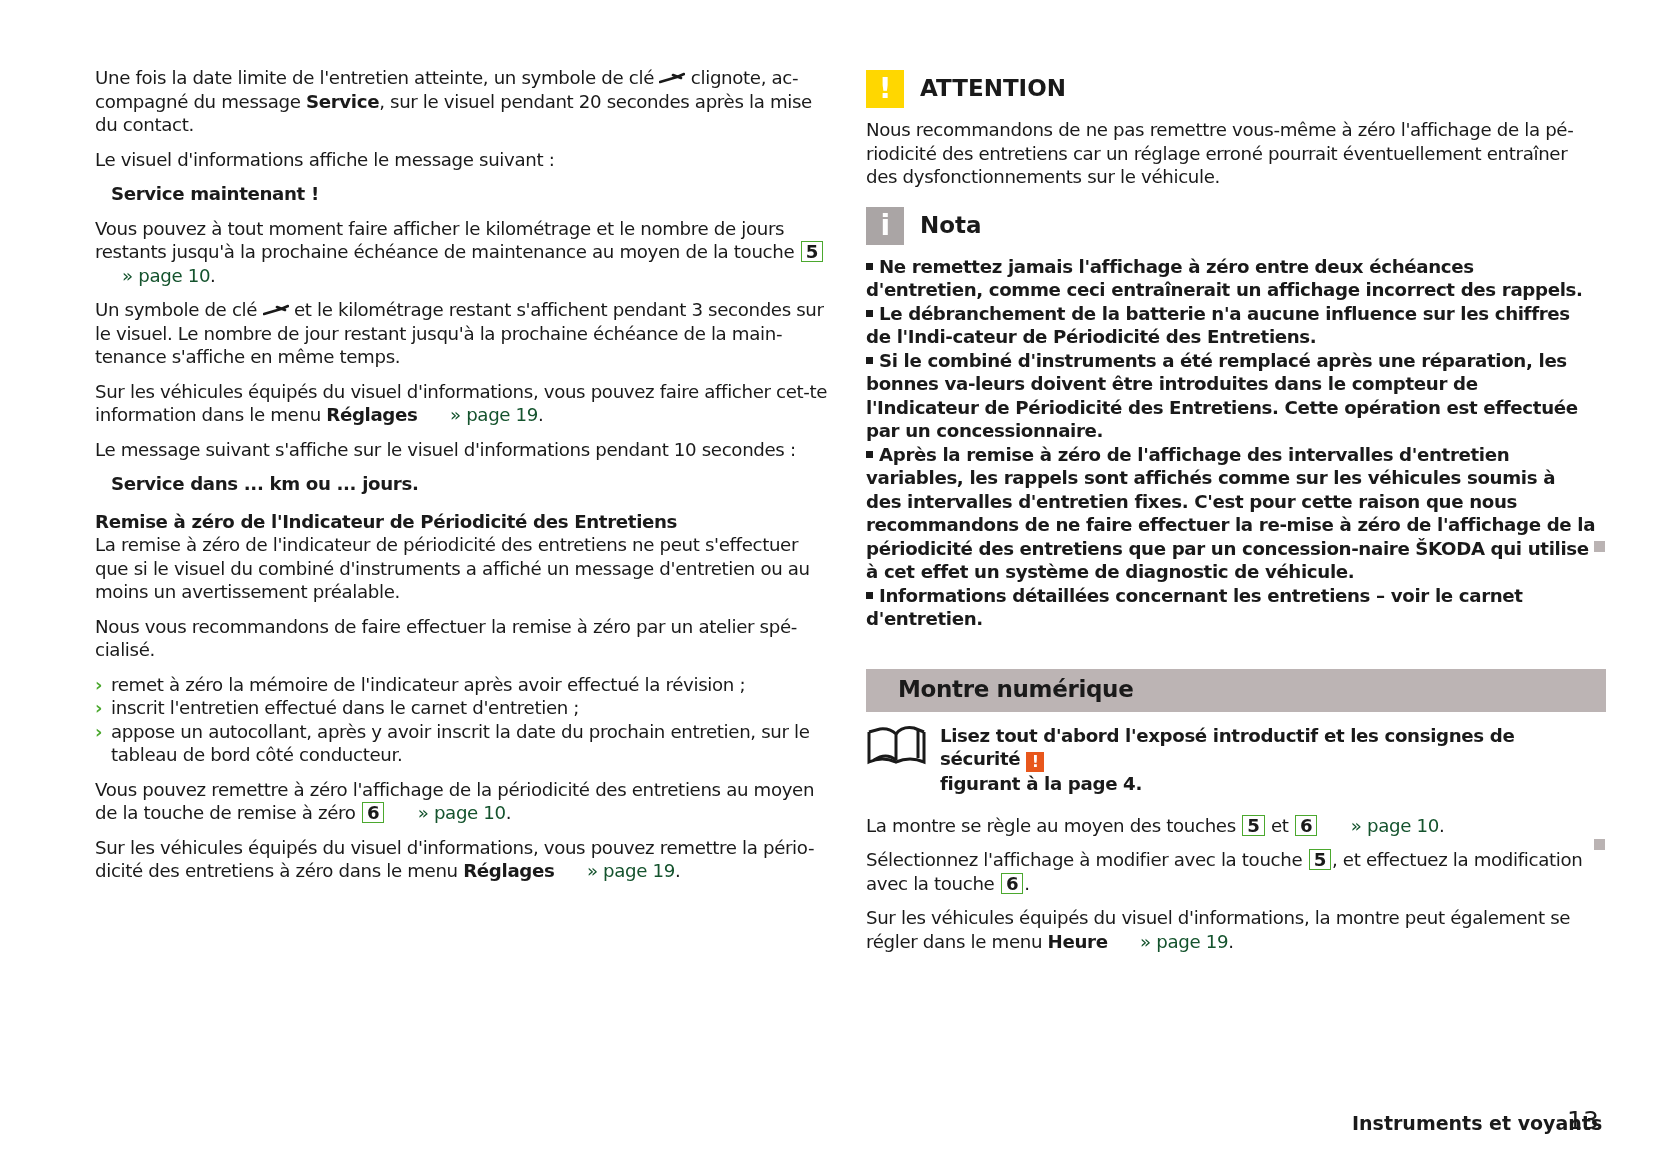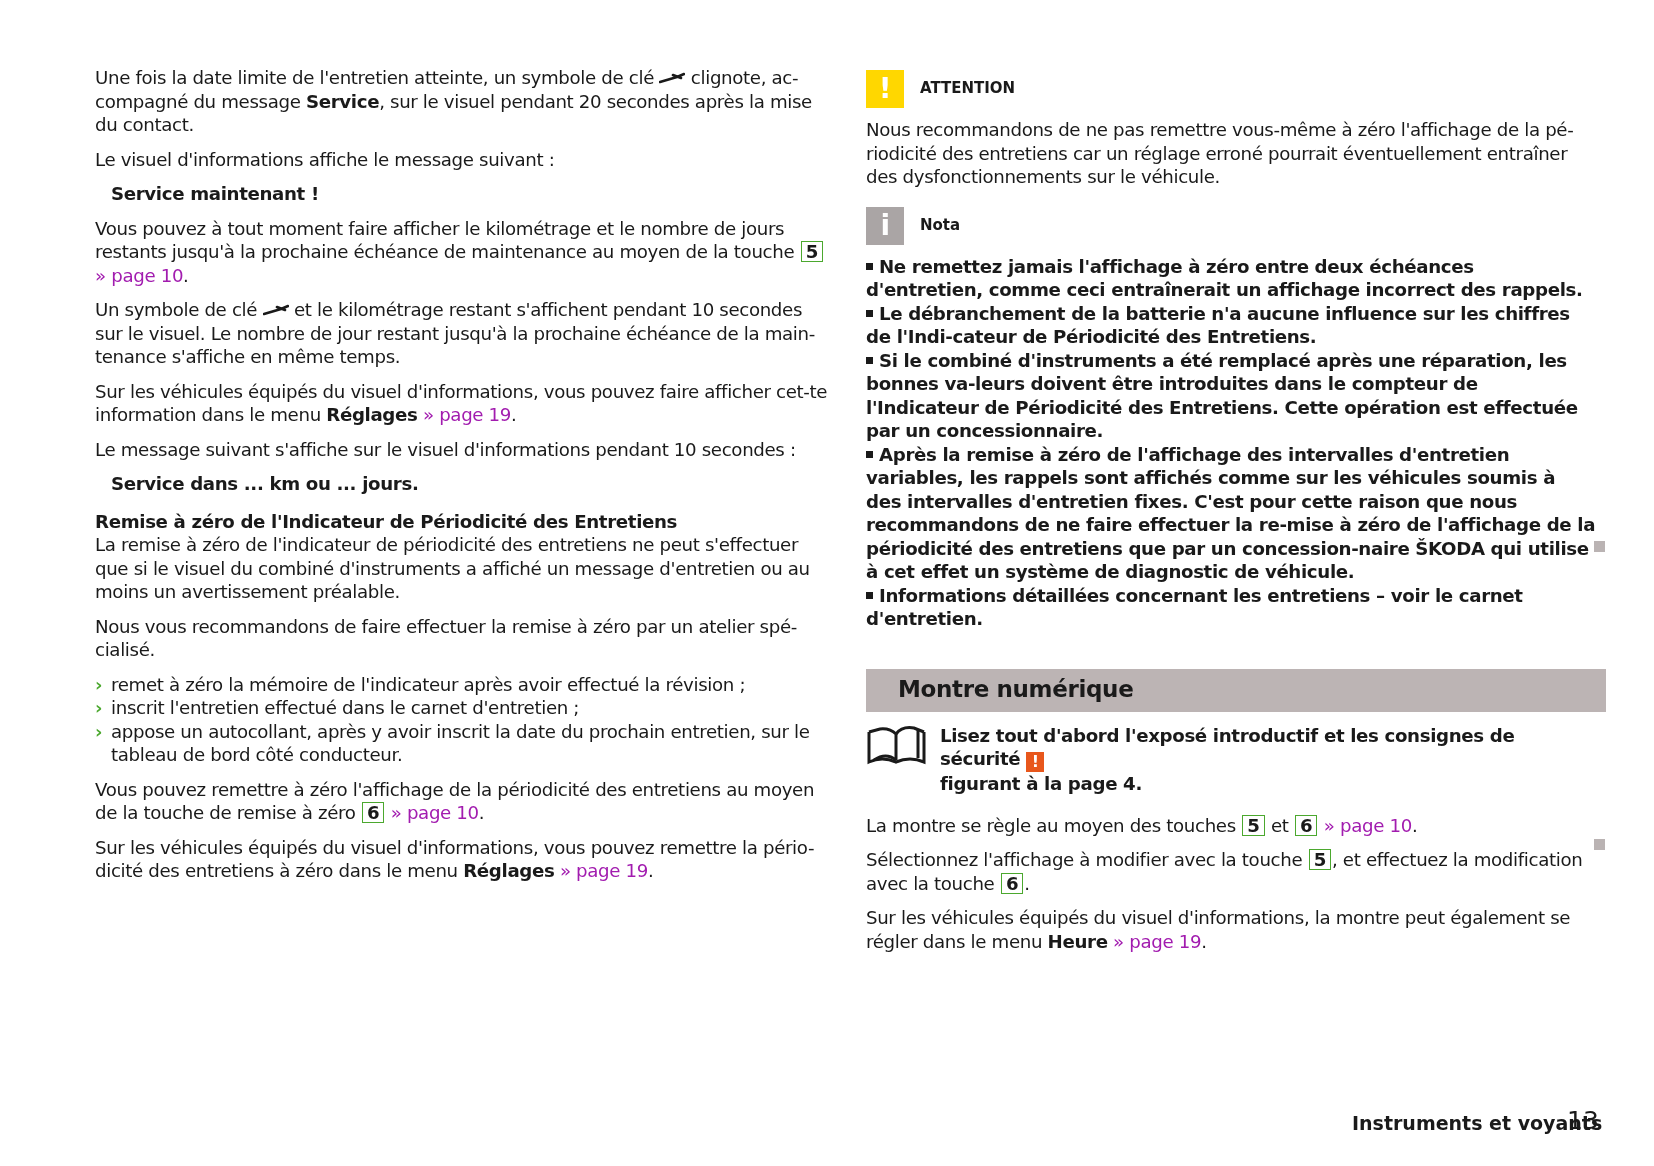--- a/index.html
+++ b/index.html
@@ -7,37 +7,37 @@
     width: 1654px; height: 1166px; position: relative; overflow: hidden;
     font-family: "DejaVu Sans", sans-serif; color: #1a1a1a;
   }
   .col { position: absolute; top: 66px; font-size: 18.2px; line-height: 23.5px; letter-spacing: -0.35px; }
   .col-left { left: 95px; width: 735px; }
   .col-right { left: 866px; width: 730px; }
   p { margin: 0 0 11px 0; }
   .b { font-weight: bold; }
   .indent { padding-left: 16px; }
   .heading { font-weight: bold; margin: 0; }
-  .green { color: #a21caf; }
+  .green { color: #14532d; margin-left: 27px; }
   .key {
     display: inline-block; border: 1.5px solid #4ba82e; font-weight: bold;
     padding: 0 4px; line-height: 19px; margin: 0 1px; color: #1a1a1a;
   }
   .wrench { display: inline-block; width: 26px; height: 14px; vertical-align: -1px; }
   ul.arrows { list-style: none; margin: 0 0 11px 0; padding: 0; }
   ul.arrows li { position: relative; padding-left: 16px; }
   ul.arrows li .arrow { position: absolute; left: 0; top: 0; color: #4ba82e; font-weight: bold; }
   .box-head { display: flex; align-items: center; height: 38px; margin-bottom: 10px; }
   .box-icon {
     width: 38px; height: 38px; display: flex; align-items: center; justify-content: center;
     color: #fff; font-weight: bold; font-size: 28px; margin-right: 16px;
   }
   .box-icon.warn { background: #ffd700; }
   .box-icon.info { background: #aaa5a5; }
-  .box-title { font-weight: bold; font-size: 15px; letter-spacing: 0; }
+  .box-title { font-weight: bold; font-size: 23px; letter-spacing: 0; }
   .nota-list { margin: 0; padding: 0; list-style: none; font-weight: bold; }
   .nota-list li { margin: 0; }
   .sq { display: inline-block; width: 7px; height: 7px; background: #1a1a1a; margin-right: 6px; vertical-align: 3px; }
   .end-mark { position: absolute; width: 11px; height: 11px; background: #bab3b3; }
   .section-bar {
     background: #bcb4b4; height: 43px; display: flex; align-items: center;
     padding-left: 32px; font-size: 23px; font-weight: bold; margin: 0 0 12px 0; width: 708px;
   }
   .readfirst { display: flex; margin-bottom: 18px; }
   .book-icon { width: 62px; height: 42px; margin-right: 12px; flex: 0 0 auto; }
@@ -67,21 +67,21 @@
   <p>
     <span>Vous pouvez à tout moment faire afficher le kilométrage et le nombre de jours restants jusqu'à la prochaine échéance de maintenance au moyen de la touche</span>
     <span class="key">5</span>
     <a class="green">» page 10</a><span>.</span>
   </p>
   <p>
     <span>Un symbole de clé</span>
     <svg class="wrench" viewBox="0 0 26 14">
         <path d="M1 11 L18 6 M14 4 L22 7 M18 6 L25 3" stroke="#1a1a1a" stroke-width="2.6" fill="none" stroke-linecap="round"></path>
       </svg>
-    <span>et le kilométrage restant s'affichent pendant 10 secondes sur le visuel. Le nombre de jour restant jusqu'à la prochaine échéance de la main-tenance s'affiche en même temps.</span>
+    <span>et le kilométrage restant s'affichent pendant 3 secondes sur le visuel. Le nombre de jour restant jusqu'à la prochaine échéance de la main-tenance s'affiche en même temps.</span>
   </p>
   <p>
     <span>Sur les véhicules équipés du visuel d'informations, vous pouvez faire afficher cet-te information dans le menu</span>
     <span class="b">Réglages</span>
     <a class="green">» page 19</a><span>.</span>
   </p>
   <p>Le message suivant s'affiche sur le visuel d'informations pendant 10 secondes :</p>
   <p class="b indent" style="margin-bottom:14px">Service dans ... km ou ... jours.</p>
 
   <p class="heading">Remise à zéro de l'Indicateur de Périodicité des Entretiens</p>

